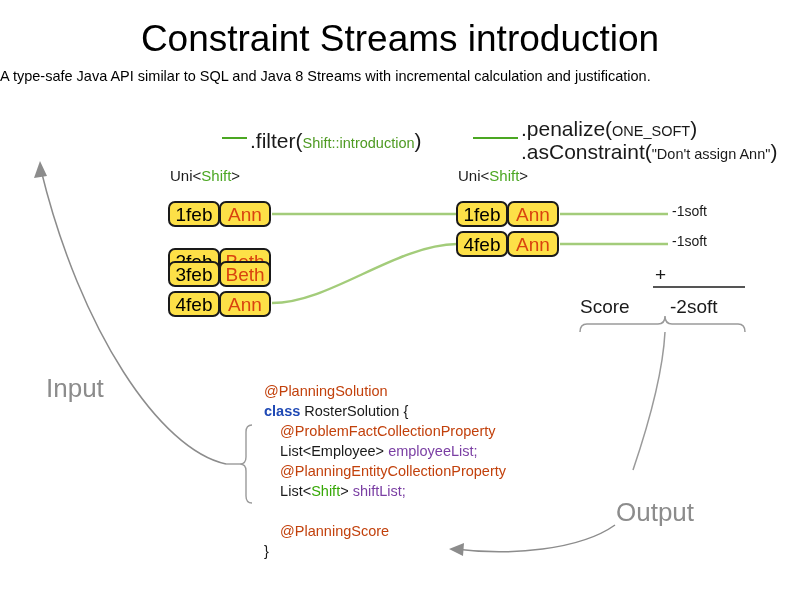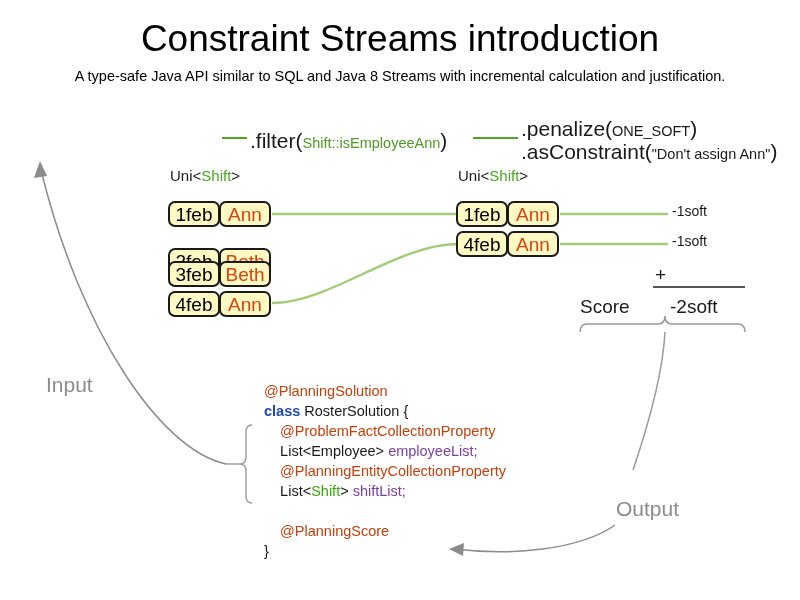--- a/index.html
+++ b/index.html
@@ -12,21 +12,21 @@
   #svglayer{position:absolute;left:0;top:0;width:800px;height:600px;pointer-events:none;}
 
   .abs{position:absolute;white-space:nowrap;}
 
   
   .title{
     left:0;top:18px;width:800px;text-align:center;
     font-size:37px;letter-spacing:0px;color:#000;
   }
   .subtitle{
-    left:0;top:68px;width:800px;text-align:center;
+    left:0;top:68px;width:800px;
     font-size:14.5px;color:#000;
   }
 
   
   .apitext{font-size:21px;color:#1a1a1a;}
   .apismall{font-size:14.5px;}
   .green{color:#4ba722;}
   .greensm{color:#4e9a22;}
 
   #foreach{left:22px;top:129px;}
@@ -34,38 +34,38 @@
   #penalize{left:521px;top:117px;}
   #asconstraint{left:521px;top:140px;}
 
   .unilabel{font-size:15px;color:#1a1a1a;}
   #uni1{left:170px;top:167px;}
   #uni2{left:458px;top:167px;}
 
   
   .shiftrow{position:absolute;display:flex;align-items:stretch;}
   .cell{
-    background:#fef9c3;border:2px solid #1a1a1a;border-radius:7px;
+    background:#fde047;border:2px solid #1a1a1a;border-radius:7px;
     height:26px;line-height:25px;font-size:19px;
     display:flex;align-items:center;justify-content:center;
     box-sizing:border-box;
   }
   .cell.date{width:52px;color:#000;}
   .cell.name{width:52px;color:#d9430f;margin-left:-1px;}
 
   
   .softtxt{font-size:14px;color:#1a1a1a;}
   #soft1{left:672px;top:203px;}
   #soft2{left:672px;top:233px;}
   #plus{left:655px;top:264px;font-size:19px;color:#1a1a1a;}
   #scorelabel{left:580px;top:296px;font-size:19px;color:#1a1a1a;}
   #total{left:670px;top:296px;font-size:19px;color:#1a1a1a;}
 
   
-  .ioLabel{font-size:21px;color:#8c8c8c;}
+  .ioLabel{font-size:26px;color:#8c8c8c;}
   #inputlabel{left:46px;top:373px;}
   #outputlabel{left:616px;top:497px;}
 
   
   #codeblock{left:264px;top:381px;font-size:14.5px;line-height:20px;color:#1a1a1a;}
   #codeblock .ln{display:block;height:20px;white-space:pre;}
   .ann{color:#c2410c;}
   .kw{color:#1f49b5;font-weight:bold;}
   .fld{color:#7a3ea3;}
   .cgreen{color:#36a806;}
@@ -99,21 +99,21 @@
     <line x1="226" y1="464" x2="240" y2="464" stroke="#9a9a9a" stroke-width="1.4"></line>
 
     <path d="M226,464 C160,450 80,330 41,170" fill="none" stroke="#8c8c8c" stroke-width="1.5"></path>
     <polygon points="40,161 34,178 47,176" fill="#8c8c8c"></polygon>
   </svg>
 
   <div class="abs title">Constraint Streams introduction</div>
   <div class="abs subtitle">A type-safe Java API similar to SQL and Java 8 Streams with incremental calculation and justification.</div>
 
 
-  <div class="abs apitext" id="filter"><span>.filter(</span><span class="apismall greensm">Shift::isEmployeeAnn</span><span>)</span></div>
+  <div class="abs apitext" id="filter"><span>.filter(</span><span class="apismall greensm">Shift::introduction</span><span>)</span></div>
 
   <div class="abs apitext" id="penalize"><span>.penalize(</span><span class="apismall">ONE_SOFT</span><span>)</span></div>
 
   <div class="abs apitext" id="asconstraint"><span>.asConstraint(</span><span class="apismall">"Don't assign Ann"</span><span>)</span></div>
 
   <div class="abs unilabel" id="uni1"><span>Uni&lt;</span><span class="green">Shift</span><span>&gt;</span></div>
 
   <div class="abs unilabel" id="uni2"><span>Uni&lt;</span><span class="green">Shift</span><span>&gt;</span></div>
 
   <div id="input-shifts">

